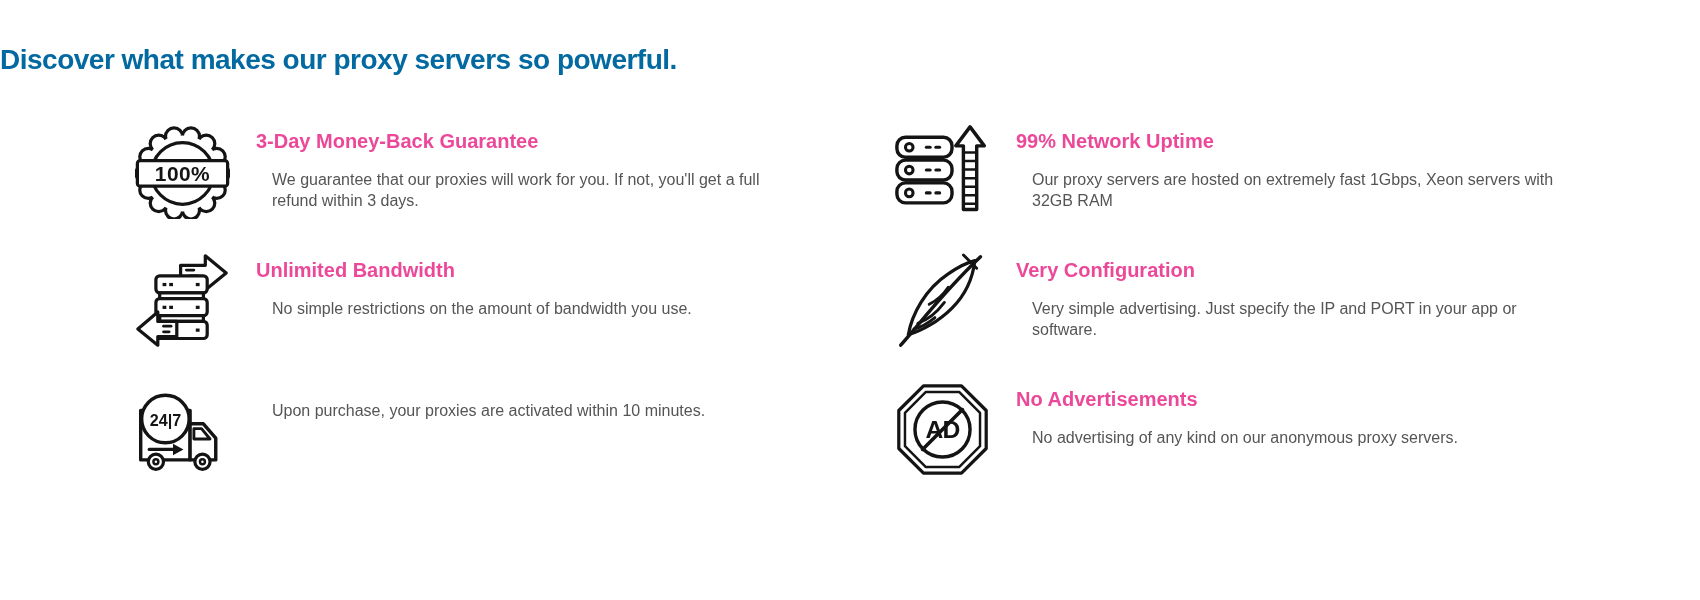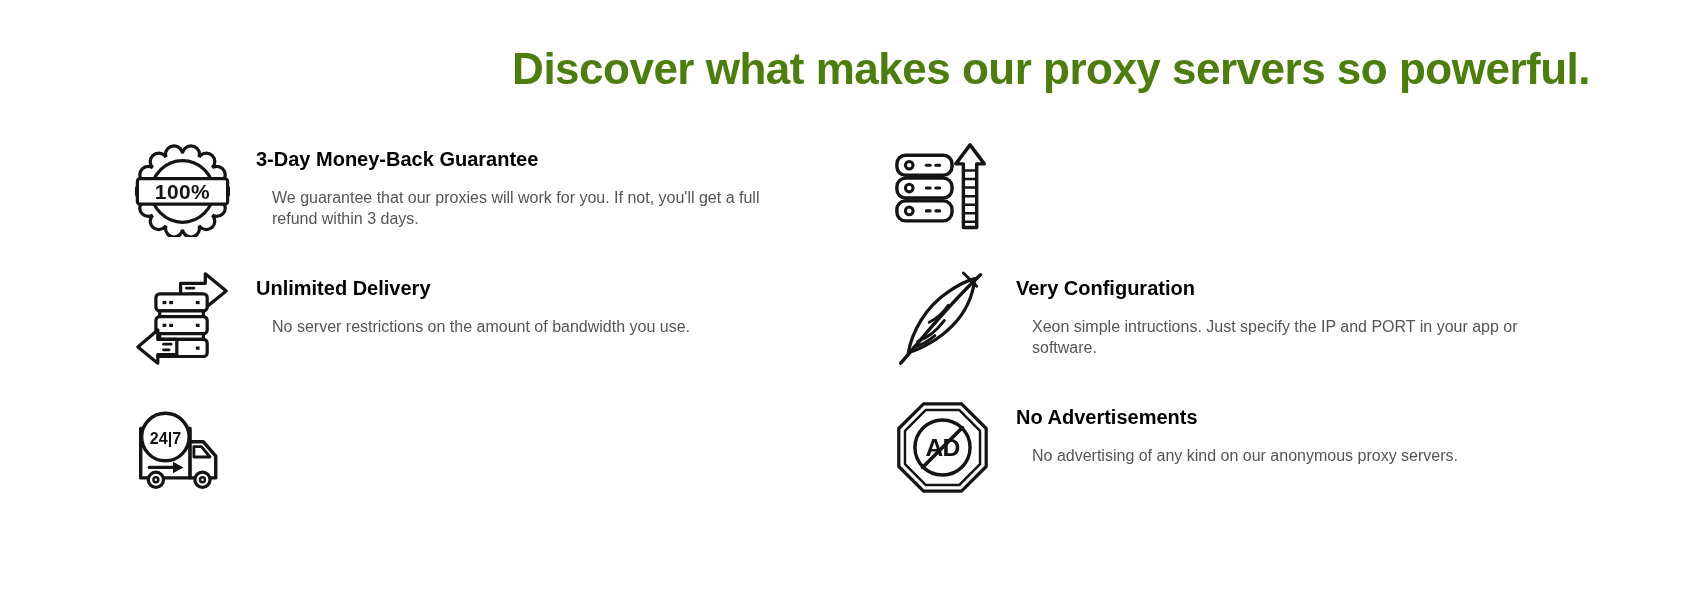--- a/index.html
+++ b/index.html
@@ -3,39 +3,39 @@
 <meta charset="utf-8">
 <style>
   html,body{margin:0;padding:0;}
   body{
     width:1700px;height:600px;background:#ffffff;
     font-family:"Liberation Sans", sans-serif;
     overflow:hidden;
   }
   .heading{
     margin:44px 0 0 0;width:1590px;
-    text-align:right;
-    font-size:44px;font-weight:bold;color:#4d7c0f;
+    text-align:left;
+    font-size:28px;font-weight:bold;color:#0369a1;
     letter-spacing:-0.5px;
   }
   .features{
     margin:48px 0 0 135px;
     display:grid;
     grid-template-columns:700px 700px;
     column-gap:60px;row-gap:33px;
     grid-auto-rows:96px;
   }
   .feature{display:flex;align-items:flex-start;}
   .icon-box{
     width:95px;height:95px;flex:0 0 95px;margin-right:26px;
   }
   .icon-box svg{width:95px;height:95px;display:block;}
   .feature-text{padding-top:2px;}
   .feature-title{
-    font-size:20px;font-weight:bold;color:#000000;
+    font-size:20px;font-weight:bold;color:#ec4899;
     margin:4px 0 9px 0;
   }
   .feature-desc{
     font-size:16px;color:#555555;line-height:21px;margin:16px;
   }
   .feature:nth-child(odd) .feature-desc{max-width:505px;}
   .feature:nth-child(even) .feature-desc{max-width:552px;}
   .ink{stroke:#141414;stroke-linejoin:round;stroke-linecap:round;fill:none;}
   .ink-fill{stroke:#141414;stroke-linejoin:round;stroke-linecap:round;fill:#ffffff;}
   .svg-label{fill:#141414;font-family:"Liberation Sans",sans-serif;font-weight:bold;}
@@ -102,20 +102,24 @@
           <circle cx="15" cy="72.5" r="4"></circle>
           <line x1="33" y1="24.5" x2="37" y2="24.5"></line>
             <line x1="43" y1="24.5" x2="47" y2="24.5"></line>
           <line x1="33" y1="48.5" x2="37" y2="48.5"></line>
             <line x1="43" y1="48.5" x2="47" y2="48.5"></line>
           <line x1="33" y1="72.5" x2="37" y2="72.5"></line>
             <line x1="43" y1="72.5" x2="47" y2="72.5"></line>
         </g>
       </svg>
     </div>
+    <div class="feature-text">
+      <div class="feature-title">99% Network Uptime</div>
+      <p class="feature-desc">Our proxy servers are hosted on extremely fast 1Gbps, Xeon servers with 32GB RAM</p>
+    </div>
   </div>
 
   <div class="feature">
     <div class="icon-box">
       <svg viewBox="0 0 100 100">
         <path class="ink-fill" stroke-width="3.4" d="M48,13 L74,13 L74,3 L96,21 L74,39 L74,29 L48,29 Z"></path>
         <g class="ink" stroke-width="2.8">
           <line x1="54" y1="18" x2="62" y2="18"></line>
           <line x1="58" y1="24" x2="66" y2="24"></line>
         </g>
@@ -138,61 +142,62 @@
             <rect x="64" y="79.5" width="4" height="3.4"></rect>
         </g>
         <path class="ink-fill" stroke-width="3.4" d="M44,72 L24,72 L24,62 L3,80 L24,97 L24,88 L44,88 Z"></path>
         <g class="ink" stroke-width="2.8">
           <line x1="30" y1="77" x2="38" y2="77"></line>
           <line x1="30" y1="83" x2="36" y2="83"></line>
         </g>
       </svg>
     </div>
     <div class="feature-text">
-      <div class="feature-title">Unlimited Delivery</div>
-      <p class="feature-desc">No server restrictions on the amount of bandwidth you use.</p>
+      <div class="feature-title">Unlimited Bandwidth</div>
+      <p class="feature-desc">No simple restrictions on the amount of bandwidth you use.</p>
     </div>
   </div>
 
   <div class="feature">
     <div class="icon-box">
       <svg viewBox="0 0 100 100">
         <path class="ink-fill" stroke-width="3.4" d="M14,86 C18,64 32,38 56,22 C66,15 76,10 84,8 C82,26 74,44 60,58 C46,72 28,82 14,86 Z"></path>
         <g class="ink" stroke-width="3">
           <path d="M24,74 C36,70 46,60 52,52"></path>
           <path d="M36,54 C44,50 52,42 56,36"></path>
           <path d="M20,80 C28,78 36,73 42,68"></path>
         </g>
         <path class="ink" stroke-width="3.6" d="M6,97 C28,72 52,40 90,4"></path>
         <line class="ink" stroke-width="3" x1="72" y1="2" x2="86" y2="16"></line>
       </svg>
     </div>
     <div class="feature-text">
       <div class="feature-title">Very Configuration</div>
-      <p class="feature-desc">Xeon simple intructions. Just specify the IP and PORT in your app or software.</p>
+      <p class="feature-desc">Very simple advertising. Just specify the IP and PORT in your app or software.</p>
     </div>
   </div>
 
   <div class="feature">
     <div class="icon-box">
       <svg viewBox="0 0 100 100">
         <rect class="ink-fill" stroke-width="3.6" x="6" y="30" width="52" height="52"></rect>
         <path class="ink-fill" stroke-width="3.6" d="M58,44 L72,44 L85,59 L85,82 L58,82 Z"></path>
         <path class="ink-fill" stroke-width="3" d="M62,49 L70,49 L79,60 L62,60 Z"></path>
         <circle class="ink-fill" stroke-width="3.6" cx="32" cy="39" r="25"></circle>
         <text class="svg-label" x="32" y="46" font-size="17" text-anchor="middle">24|7</text>
         <line class="ink" stroke-width="3.4" x1="15" y1="71" x2="42" y2="71"></line>
         <path d="M40,65 L51,71 L40,77 Z" fill="#141414" stroke="none"></path>
         <circle class="ink-fill" stroke-width="3.4" cx="22" cy="84" r="8"></circle>
         <circle class="ink" stroke-width="2.6" cx="22" cy="84" r="2.6"></circle>
         <circle class="ink-fill" stroke-width="3.4" cx="71" cy="84" r="8"></circle>
         <circle class="ink" stroke-width="2.6" cx="71" cy="84" r="2.6"></circle>
       </svg>
     </div>
     <div class="feature-text">
+      <p class="feature-desc">Upon purchase, your proxies are activated within 10 minutes.</p>
     </div>
   </div>
 
   <div class="feature">
     <div class="icon-box">
       <svg viewBox="0 0 100 100">
         <polygon class="ink-fill" stroke-width="3.4" points="30,4 70,4 96,30 96,70 70,96 30,96 4,70 4,30"></polygon>
         <polygon class="ink" stroke-width="2.6" points="32.5,10.5 67.5,10.5 89.5,32.5 89.5,67.5 67.5,89.5 32.5,89.5 10.5,67.5 10.5,32.5"></polygon>
         <circle class="ink" stroke-width="3.6" cx="50" cy="50" r="29"></circle>
         <text class="svg-label" x="50" y="59" font-size="26" text-anchor="middle" letter-spacing="-1">AD</text>

